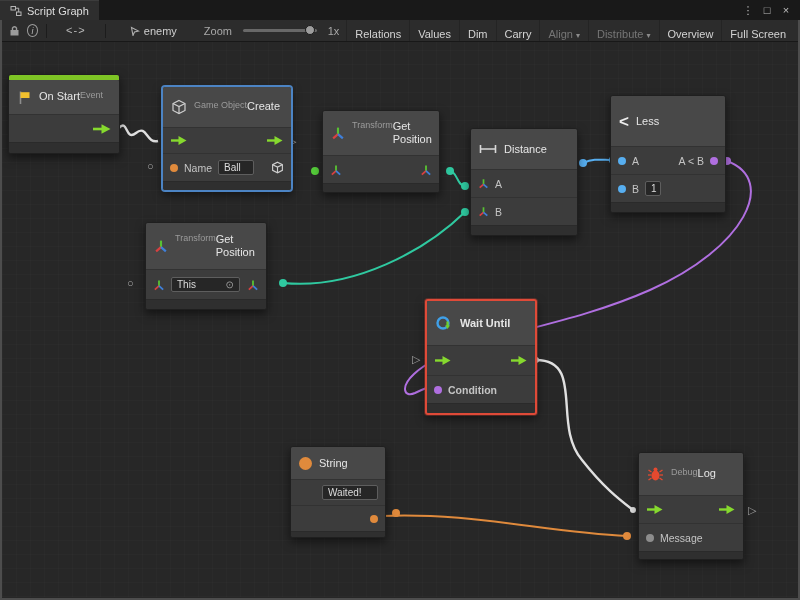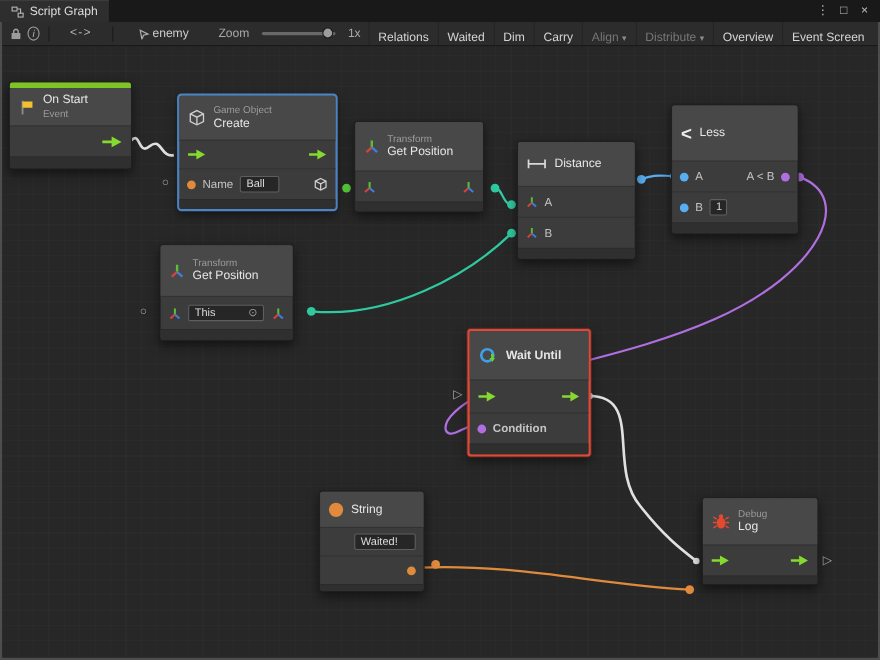--- a/index.html
+++ b/index.html
@@ -40,21 +40,21 @@
       #272727;}
   .stage{position:absolute;left:-2px;top:-42px;width:800px;height:600px;}
   .wires{position:absolute;left:0;top:0;pointer-events:none;}
 
   
   .node{position:absolute;background:#3c3c3c;border:1px solid #1f1f1f;border-radius:3px;
     box-shadow:0 4px 10px rgba(0,0,0,.5);}
   .node.selected{border-color:#4c84c4;box-shadow:0 0 0 1px #4c84c4,0 4px 10px rgba(0,0,0,.5);}
   .node.highlight{border:2px solid #df4a38;box-shadow:0 0 0 1px rgba(223,74,56,.3),0 4px 10px rgba(0,0,0,.5);font-weight:bold;}
   .node-header{background:#484848;border-radius:2px 2px 0 0;display:flex;align-items:center;gap:7px;padding:0 8px;}
-  .hdr-titles{display:flex;flex-direction:column;justify-content:center;line-height:1.2;}
+  .hdr-titles{display:flex;flex-direction:row;justify-content:center;line-height:1.2;}
   .cat{font-size:9px;color:#9b9b9b;}
   .ttl{font-size:11px;color:#e6e6e6;}
   .node-row{display:flex;align-items:center;gap:6px;padding:0 7px;border-top:1px solid #323232;}
   .node-footer{background:#2f2f2f;border-top:1px solid #2a2a2a;border-radius:0 0 2px 2px;}
   .greenbar{height:5px;background:#7ec425;border-radius:2px 2px 0 0;}
   .dot{width:8px;height:8px;border-radius:50%;flex:0 0 auto;}
   .dot.orange{background:#e08a3c;} .dot.purple{background:#b06fe0;} .dot.blue{background:#57aef0;}
   .dot.gray{background:#8d8d8d;} .dot.green{background:#55cc3a;}
   .lbl{font-size:10.5px;color:#c4c4c4;white-space:nowrap;}
   .field{background:#262626;border:1px solid #5e5e5e;border-radius:2px;color:#dcdcdc;font-size:10px;
@@ -106,27 +106,27 @@
         </svg>
     </span>
     <span style="color:#cfcfcf;margin-right:20px;">enemy</span>
     <span class="dimlbl">Zoom</span>
     <div class="zoomtrack">
       <div class="zoomhandle"></div>
     </div>
     <span class="dimlbl">1x</span>
     <span class="spacer"></span>
     <span class="tb-btn">Relations</span>
-    <span class="tb-btn">Waited</span>
+    <span class="tb-btn">Values</span>
     <span class="tb-btn">Dim</span>
     <span class="tb-btn">Carry</span>
     <span class="tb-btn disabled"><span>Align</span> <span class="caret">▾</span></span>
     <span class="tb-btn disabled"><span>Distribute</span> <span class="caret">▾</span></span>
     <span class="tb-btn">Overview</span>
-    <span class="tb-btn">Event Screen</span>
+    <span class="tb-btn">Full Screen</span>
   </div>
 
   <div class="canvas">
     <div class="stage">
 
       <svg class="wires" width="800" height="600">
         <g fill="none" stroke-width="2">
           <path stroke="#e0e0e0" stroke-width="2.4" d="M119 128 C 128 118, 125 142, 136 133 S 146 144, 158 141"></path>
           <path stroke="#2fc9a0" d="M450 171 C 457 171, 457 186, 465 186"></path>
           <path stroke="#2fc9a0" d="M283 283 C 354 290, 426 250, 465 212"></path>
@@ -177,21 +177,21 @@
           <span class="icon-wrap">
             <svg width="20" height="12">
                 <path d="M1 6 H10" stroke="#86d92e" stroke-width="2.6"></path>
                 <path d="M9.5 1.2 L18.5 6 L9.5 10.8 Z" fill="#86d92e"></path>
               </svg>
           </span>
         </div>
         <div class="node-footer" style="height:11px"></div>
       </div>
 
-      <div class="node selected" style="left:162px;top:86px;width:144px">
+      <div class="node selected" style="left:162px;top:86px;width:130px">
         <div class="node-header" style="height:40px">
           <span class="icon-wrap">
             <svg width="16" height="16" viewBox="0 0 16 16" fill="none" stroke="#cfcfcf" stroke-width="1.2">
                 <path d="M8 1.5 L14 4.5 V11.5 L8 14.5 L2 11.5 V4.5 Z"></path>
                 <path d="M2 4.5 L8 7.5 L14 4.5"></path>
                 <path d="M8 7.5 V14.5"></path>
               </svg>
           </span>
           <div class="hdr-titles">
             <div class="cat">Game Object</div>
@@ -423,18 +423,22 @@
                 <path d="M8.5 1 L16.5 5.5 L8.5 10 Z" fill="#86d92e"></path>
               </svg>
           </span>
           <span class="icon-wrap">
             <svg width="18" height="11">
                 <path d="M1 5.5 H9" stroke="#86d92e" stroke-width="2.4"></path>
                 <path d="M8.5 1 L16.5 5.5 L8.5 10 Z" fill="#86d92e"></path>
               </svg>
           </span>
         </div>
+        <div class="node-row" style="height:28px">
+          <span class="dot gray"></span>
+          <span class="lbl">Message</span>
+        </div>
         <div class="node-footer" style="height:8px"></div>
       </div>
 
     </div>
   </div>
 </div>
 
 </body></html>

